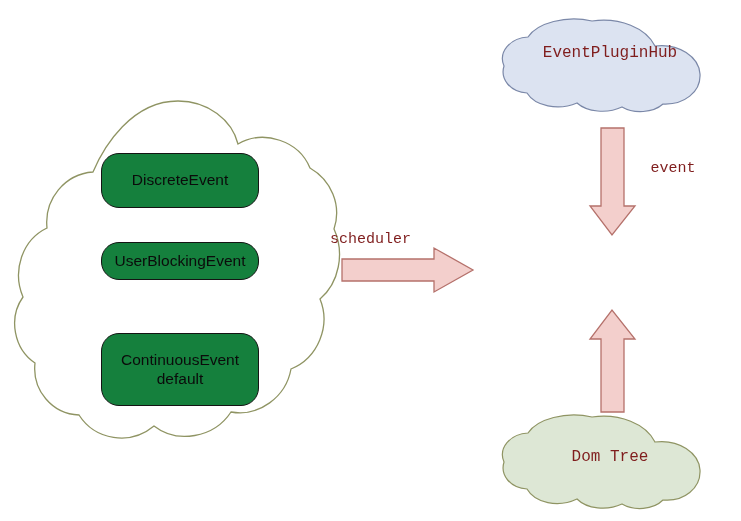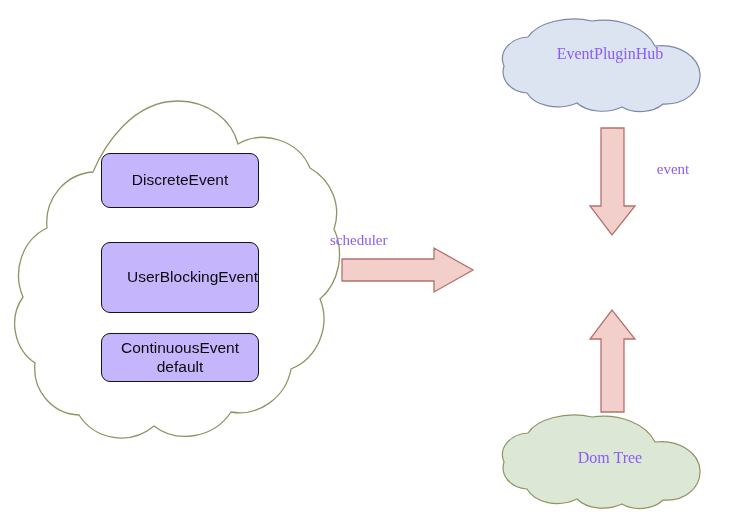--- a/index.html
+++ b/index.html
@@ -17,45 +17,45 @@
   }
   .layer-svg {
     position: absolute;
     left: 0;
     top: 0;
     width: 741px;
     height: 521px;
   }
   .txt {
     position: absolute;
-    color: #8b5cf6;
-    font-family: Liberation Serif, serif;
+    color: #7f1d1d;
+    font-family: Liberation Mono, monospace;
     white-space: pre;
     text-align: center;
     line-height: 1.22;
   }
 
   
   .evt-box {
     position: absolute;
     box-sizing: border-box;
-    background: #c4b5fd;
+    background: #15803d;
     border: 1.6px solid #141414;
-    border-radius: 9px;
+    border-radius: 18px;
     display: flex;
     align-items: center;
     justify-content: center;
     font-size: 15.5px;
     color: #0b0b0b;
     text-align: center;
     line-height: 1.22;
   }
   #box-discrete      { left: 101px; top: 153px; width: 158px; height: 55px; }
-  #box-userblocking  { left: 101px; top: 242px; width: 158px; height: 71px; justify-content: flex-end; }
-  #box-continuous    { left: 101px; top: 333px; width: 158px; height: 49px; }
+  #box-userblocking  { left: 101px; top: 242px; width: 158px; height: 38px; }
+  #box-continuous    { left: 101px; top: 333px; width: 158px; height: 73px; }
 
   
   #scheduler-box {
     position: absolute;
     left: 479px;
     top: 242px;
     width: 256px;
     height: 56px;
     box-sizing: border-box;
     background: #fcf6dc;

